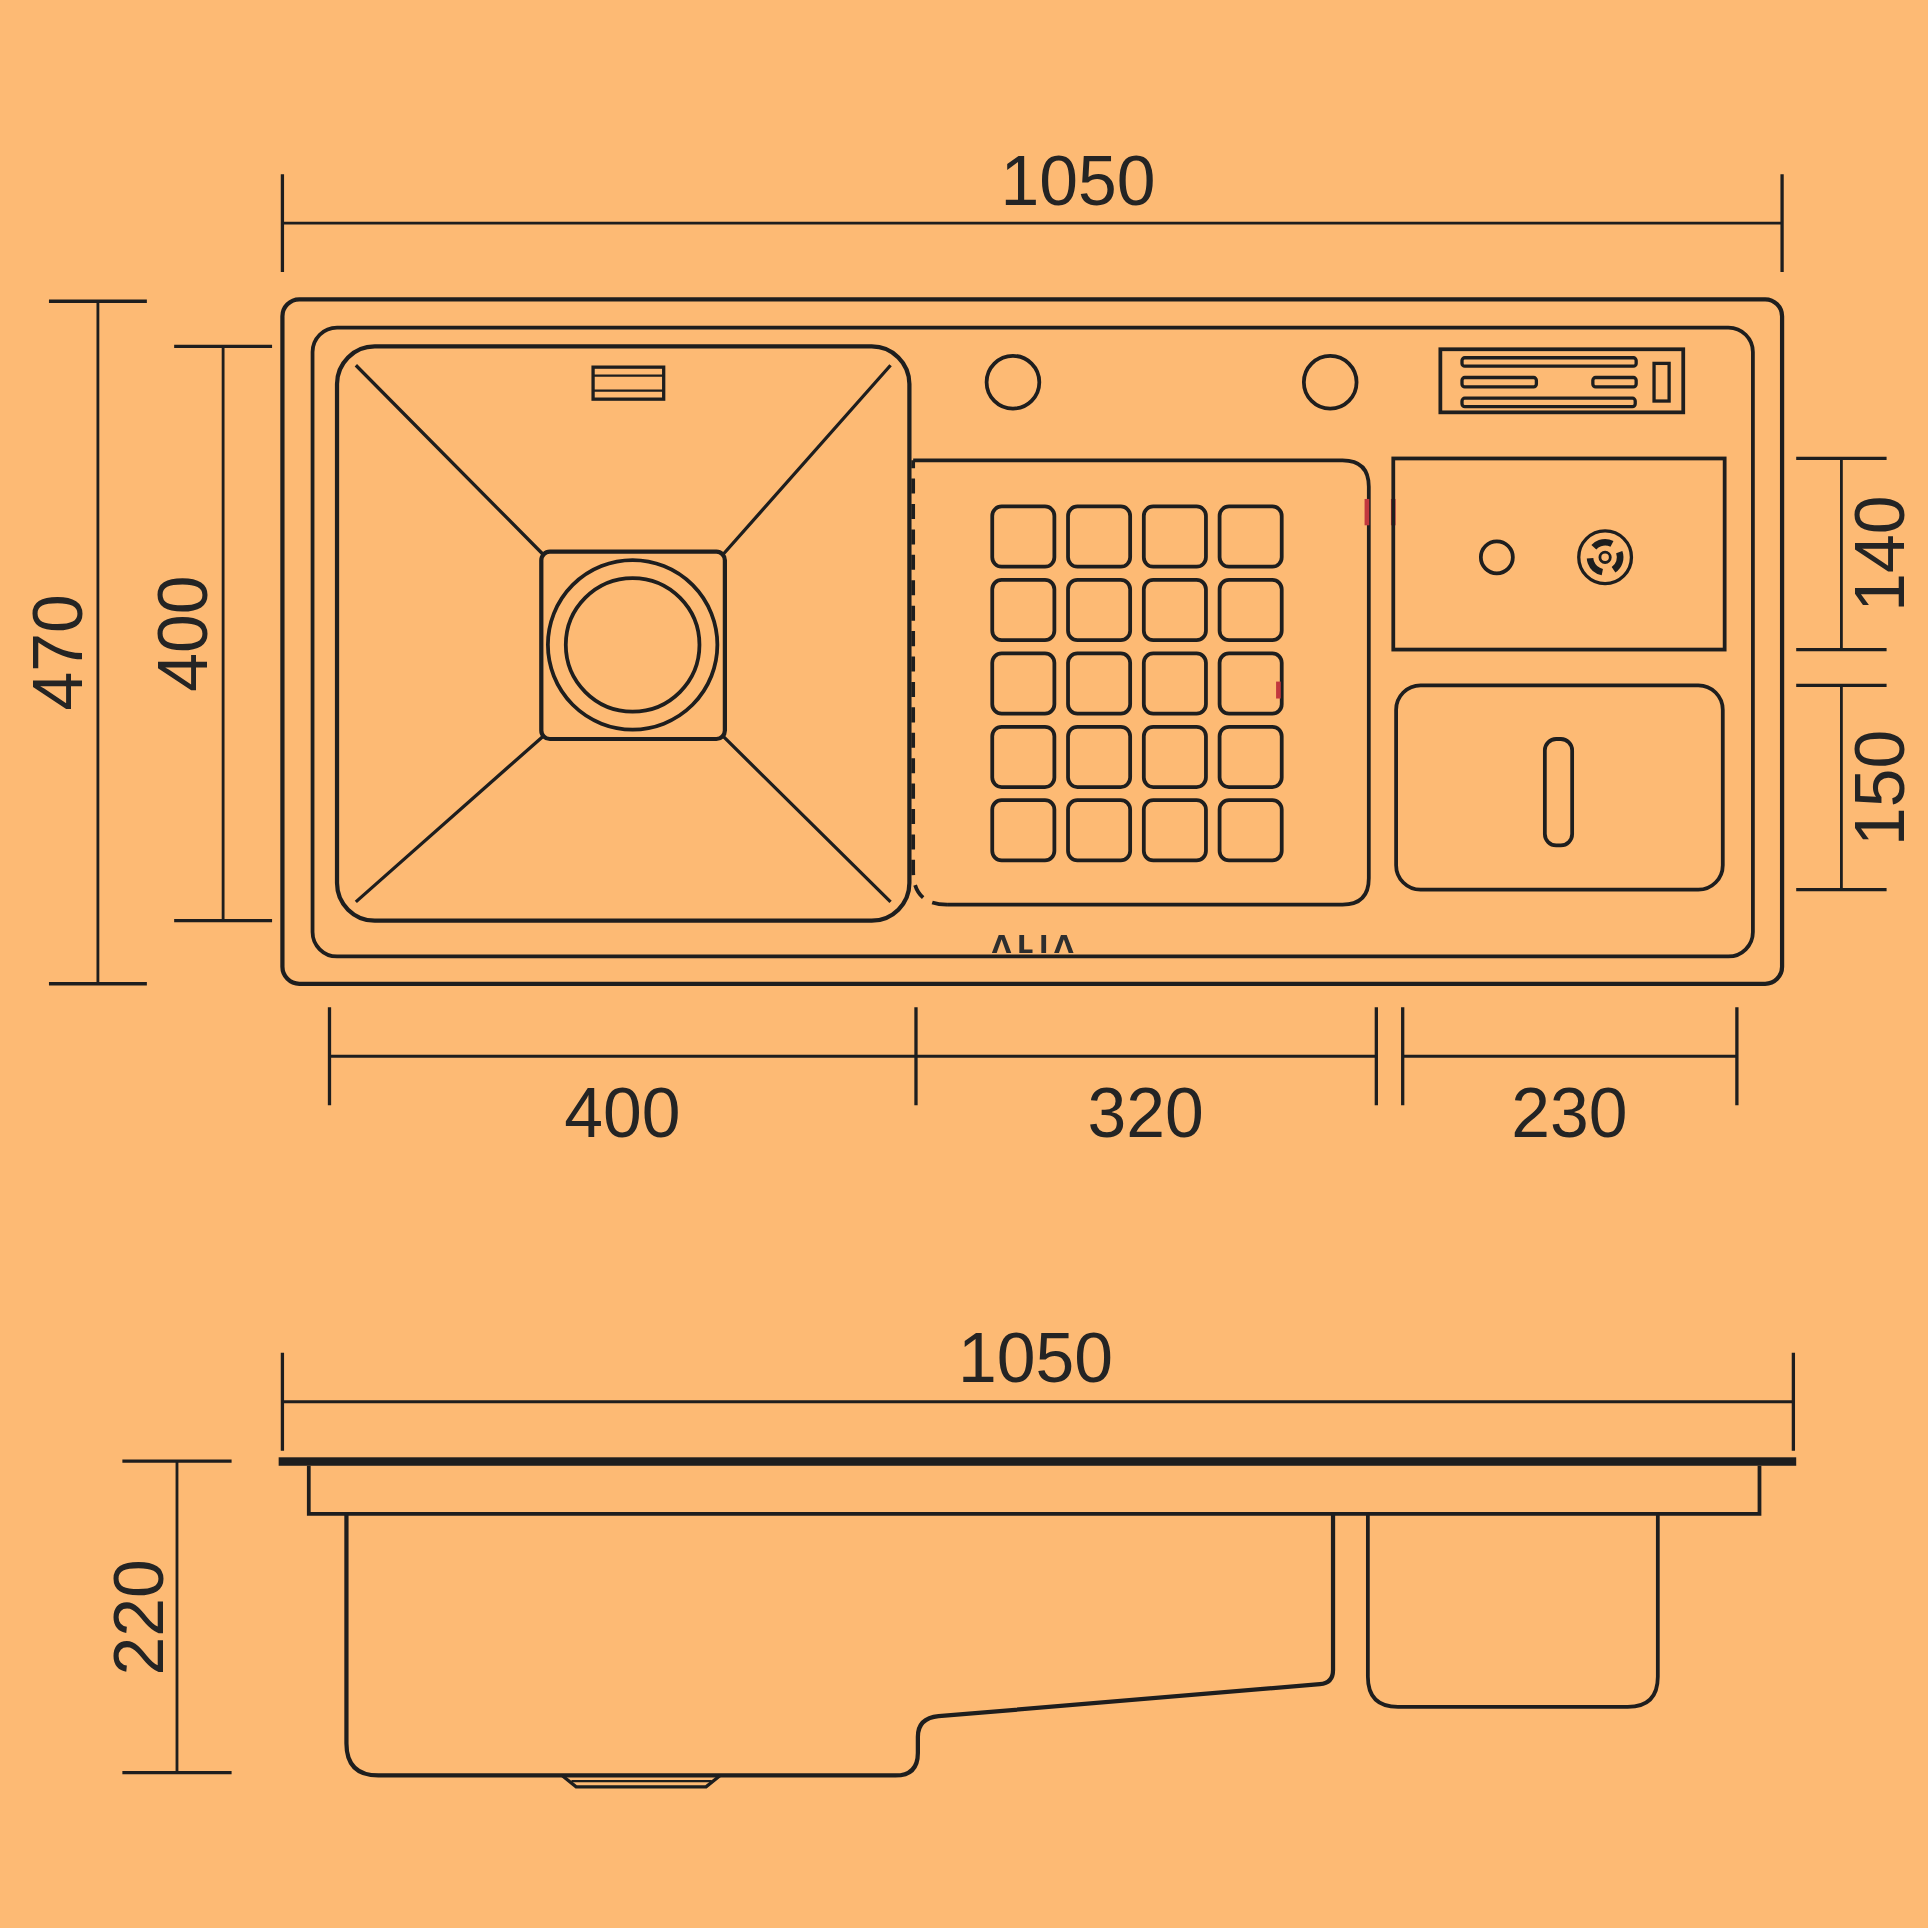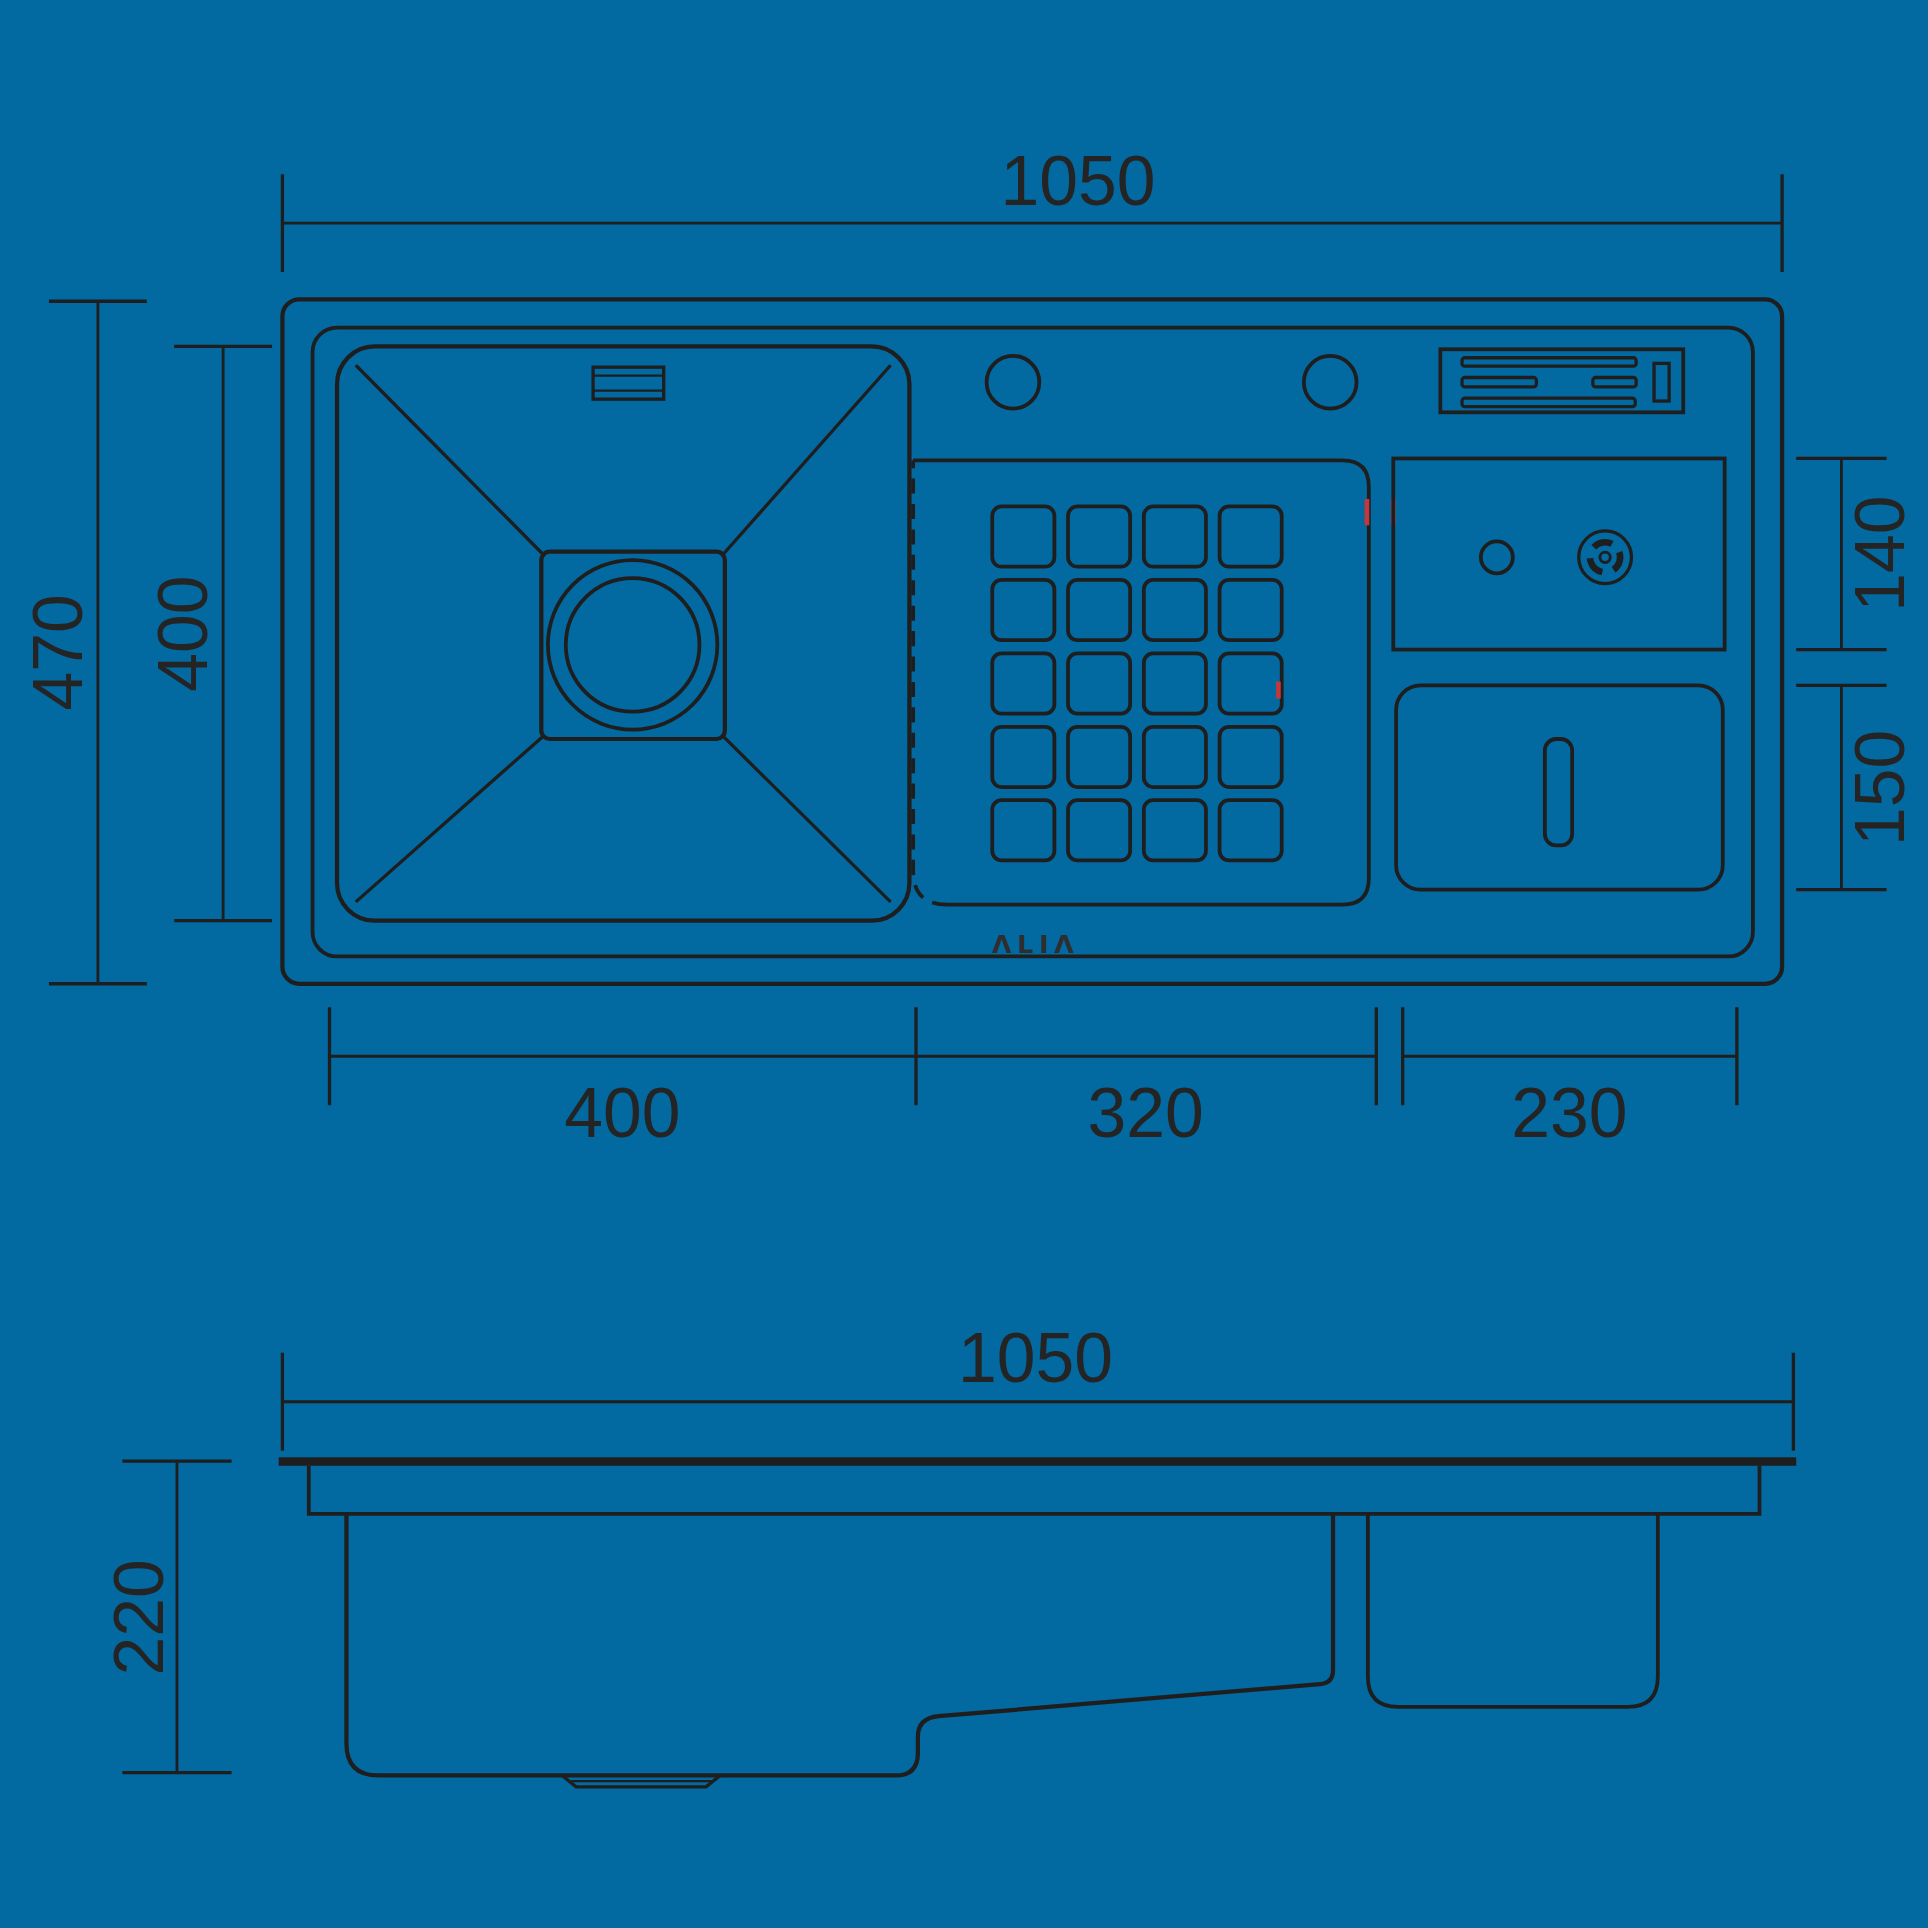--- a/index.html
+++ b/index.html
@@ -1,17 +1,17 @@
 <!DOCTYPE html>
 <html style="font-size:15px"><head>
 <meta charset="utf-8">
 <style>
   html,body{margin:0;padding:0;background:#ffffff;}
   body{font-family:"Liberation Sans", sans-serif;}
-  .canvas{position:relative;width:1928px;height:1928px;background:#0369a1;overflow:hidden;}
+  .canvas{position:relative;width:1928px;height:1928px;background:#fdba74;overflow:hidden;}
   svg{display:block;}
   .ln{stroke:#1e1e1e;fill:none;}
   .dimtxt{fill:#242424;font-size:74px;font-family:"Liberation Sans",sans-serif;}
   .logo{fill:#2e2e2e;font-size:27px;font-weight:bold;letter-spacing:6px;font-family:"DejaVu Sans",sans-serif;}
 </style>
 </head>
 <body>
 
 <div class="canvas">
 <svg width="1928" height="1928" viewBox="0 0 2048 2048" xmlns="http://www.w3.org/2000/svg">

